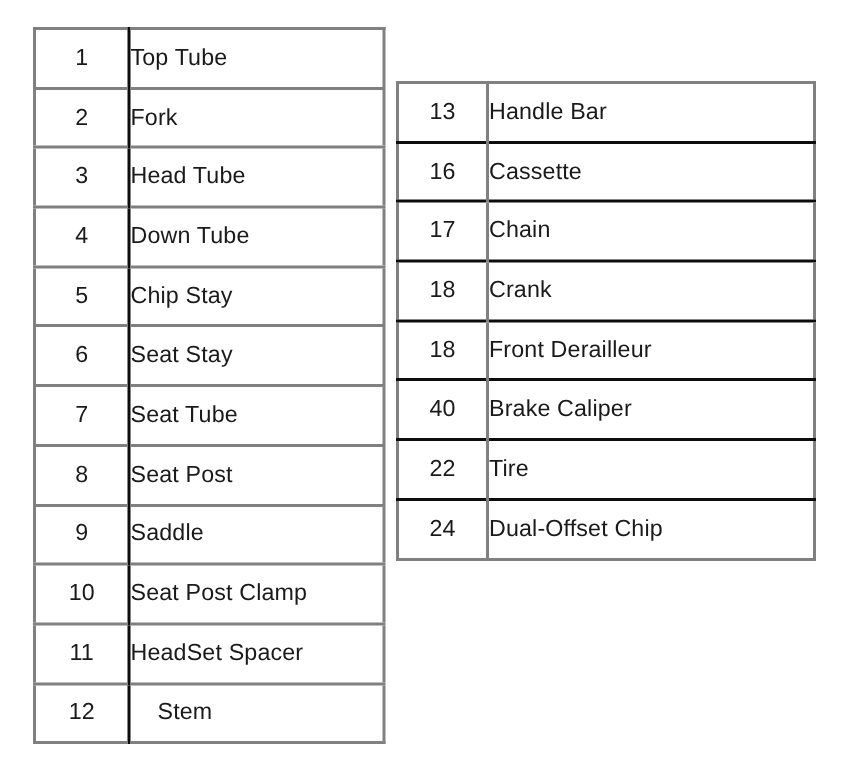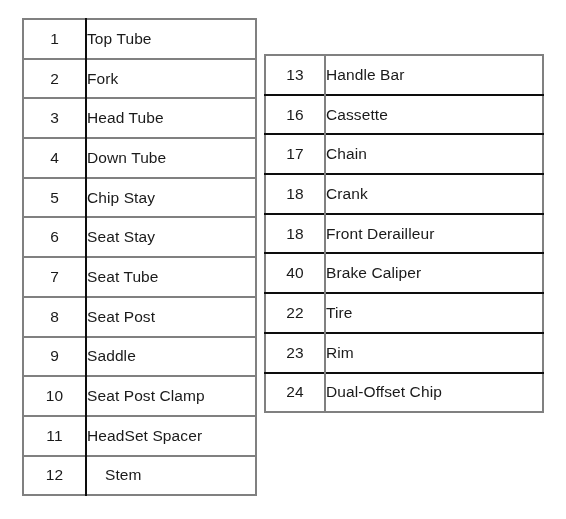--- a/index.html
+++ b/index.html
@@ -170,23 +170,19 @@
       </tr>
       <tr>
         <td class="num-cell">40</td>
         <td class="label-cell">Brake Caliper</td>
       </tr>
       <tr>
         <td class="num-cell">22</td>
         <td class="label-cell">Tire</td>
       </tr>
       <tr>
-        <td class="num-cell">23</td>
-        <td class="label-cell">Rim</td>
-      </tr>
-      <tr>
         <td class="num-cell">24</td>
         <td class="label-cell">Dual-Offset Chip</td>
       </tr>
     </tbody>
   </table>
 
 </div>
 
 </body></html>

